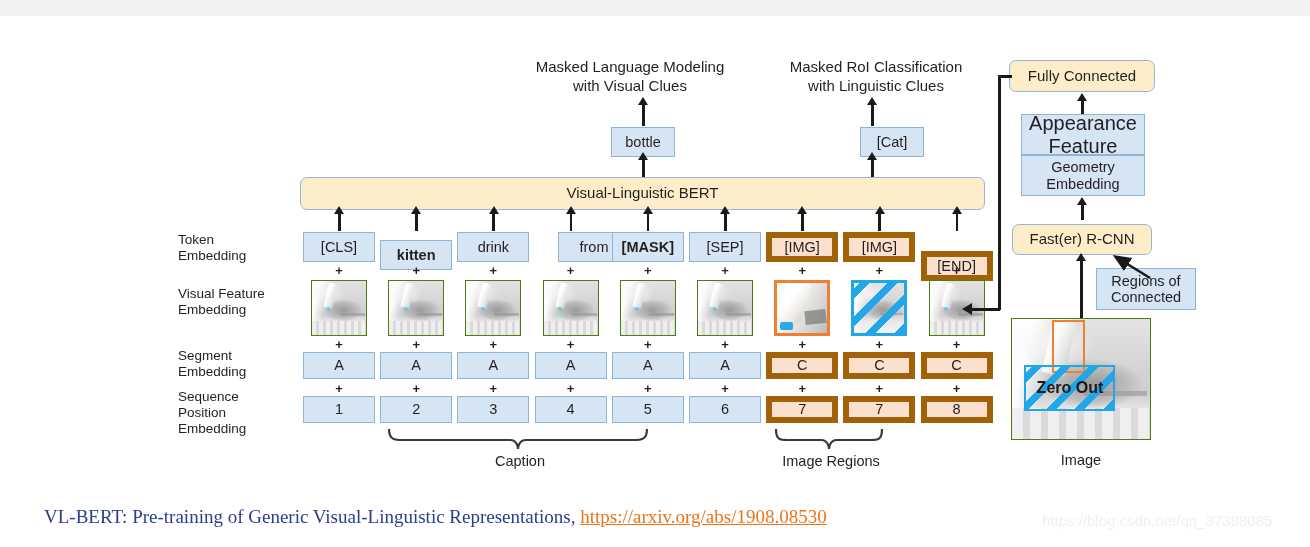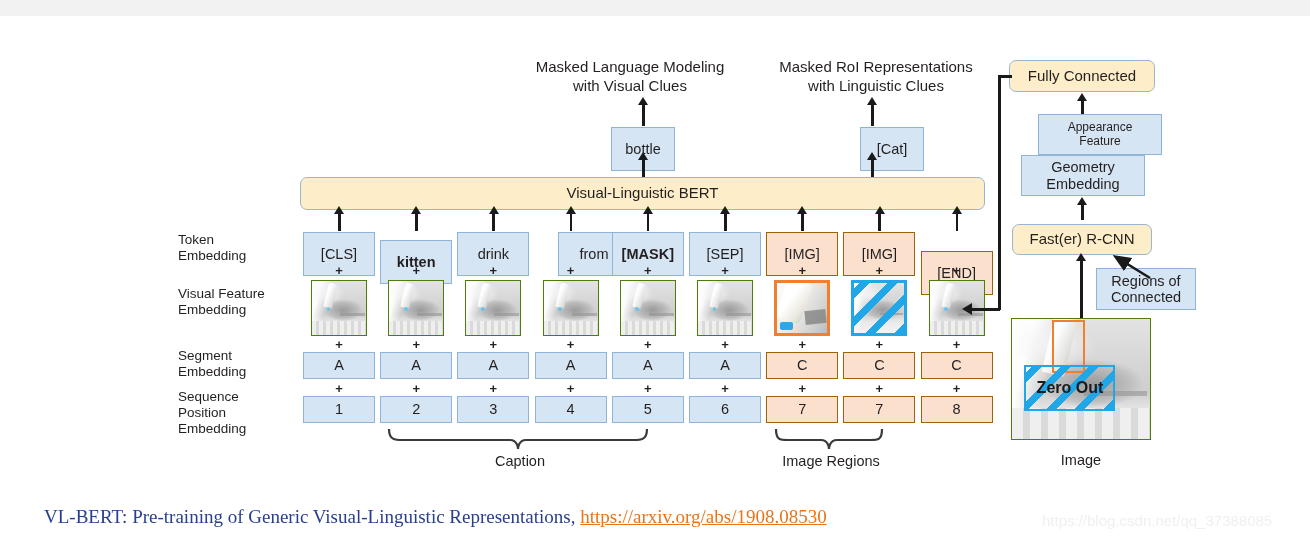--- a/index.html
+++ b/index.html
@@ -17,23 +17,23 @@
   
   .box{
     position:absolute;
     box-sizing:border-box;
     display:flex;align-items:center;justify-content:center;
     text-align:center;
     color:#231f20;
     line-height:1.12;
   }
   .blue{background:#d6e5f3;border:1px solid #8eb4d8;}
-  .peach{background:#fbe0ce;border:1px solid #a16207;}
+  .peach{background:#fbe0ce;border:6px solid #a16207;}
   .yellow{background:#fdeec9;border:1px solid #9cb5cf;border-radius:7px;}
-  .tokenbox{height:44px;font-size:14.5px;}
+  .tokenbox{height:30px;font-size:14.5px;}
   .segbox{height:27px;font-size:14.5px;}
   .posbox{height:27px;font-size:14.5px;}
   .bold{font-weight:bold;}
 
   
   .rowlabel{
     position:absolute;text-align:left;color:#231f20;
     font-size:13.5px;line-height:1.18;
   }
 
@@ -136,21 +136,21 @@
 <body>
 
 <div id="stage">
   <div class="topband"></div>
 
   <div class="tasklabel" style="left:500px;top:58px;width:260px;">
     <div>Masked Language Modeling</div>
     <div>with Visual Clues</div>
   </div>
   <div class="tasklabel" style="left:748px;top:58px;width:256px;">
-    <div>Masked RoI Representations</div>
+    <div>Masked RoI Classification</div>
     <div>with Linguistic Clues</div>
   </div>
 
   <div class="varrow" style="left:642px;top:104px;height:22px;"></div>
   <div class="varrow" style="left:871px;top:104px;height:22px;"></div>
 
   <div class="box blue tokenbox" style="left:611px;top:127px;width:64px;">
     <span>bottle</span>
   </div>
   <div class="box blue tokenbox" style="left:828px;top:127px;width:64px;margin-left:32px;">
@@ -365,21 +365,21 @@
   </svg>
   <div class="grouplabel" style="left:751px;top:453px;width:160px;">
     <span>Image Regions</span>
   </div>
 
   <div class="box yellow" style="left:1009px;top:60px;width:146px;height:32px;font-size:15px;">
     <span>Fully Connected</span>
   </div>
   <div class="varrow" style="left:1081px;top:100px;height:16px;"></div>
 
-  <div class="box blue" style="left:1021px;top:114px;width:124px;height:41px;font-size:12px;flex-direction:column;margin-left:17px;">
+  <div class="box blue" style="left:1021px;top:114px;width:124px;height:41px;font-size:20px;flex-direction:column;">
     <span>Appearance</span>
     <span>Feature</span>
   </div>
   <div class="box blue" style="left:1021px;top:155px;width:124px;height:41px;font-size:14.5px;flex-direction:column;">
     <span>Geometry</span>
     <span>Embedding</span>
   </div>
   <div class="varrow" style="left:1081px;top:204px;height:16px;"></div>
 
   <div class="box yellow" style="left:1012px;top:224px;width:140px;height:31px;font-size:15px;">

